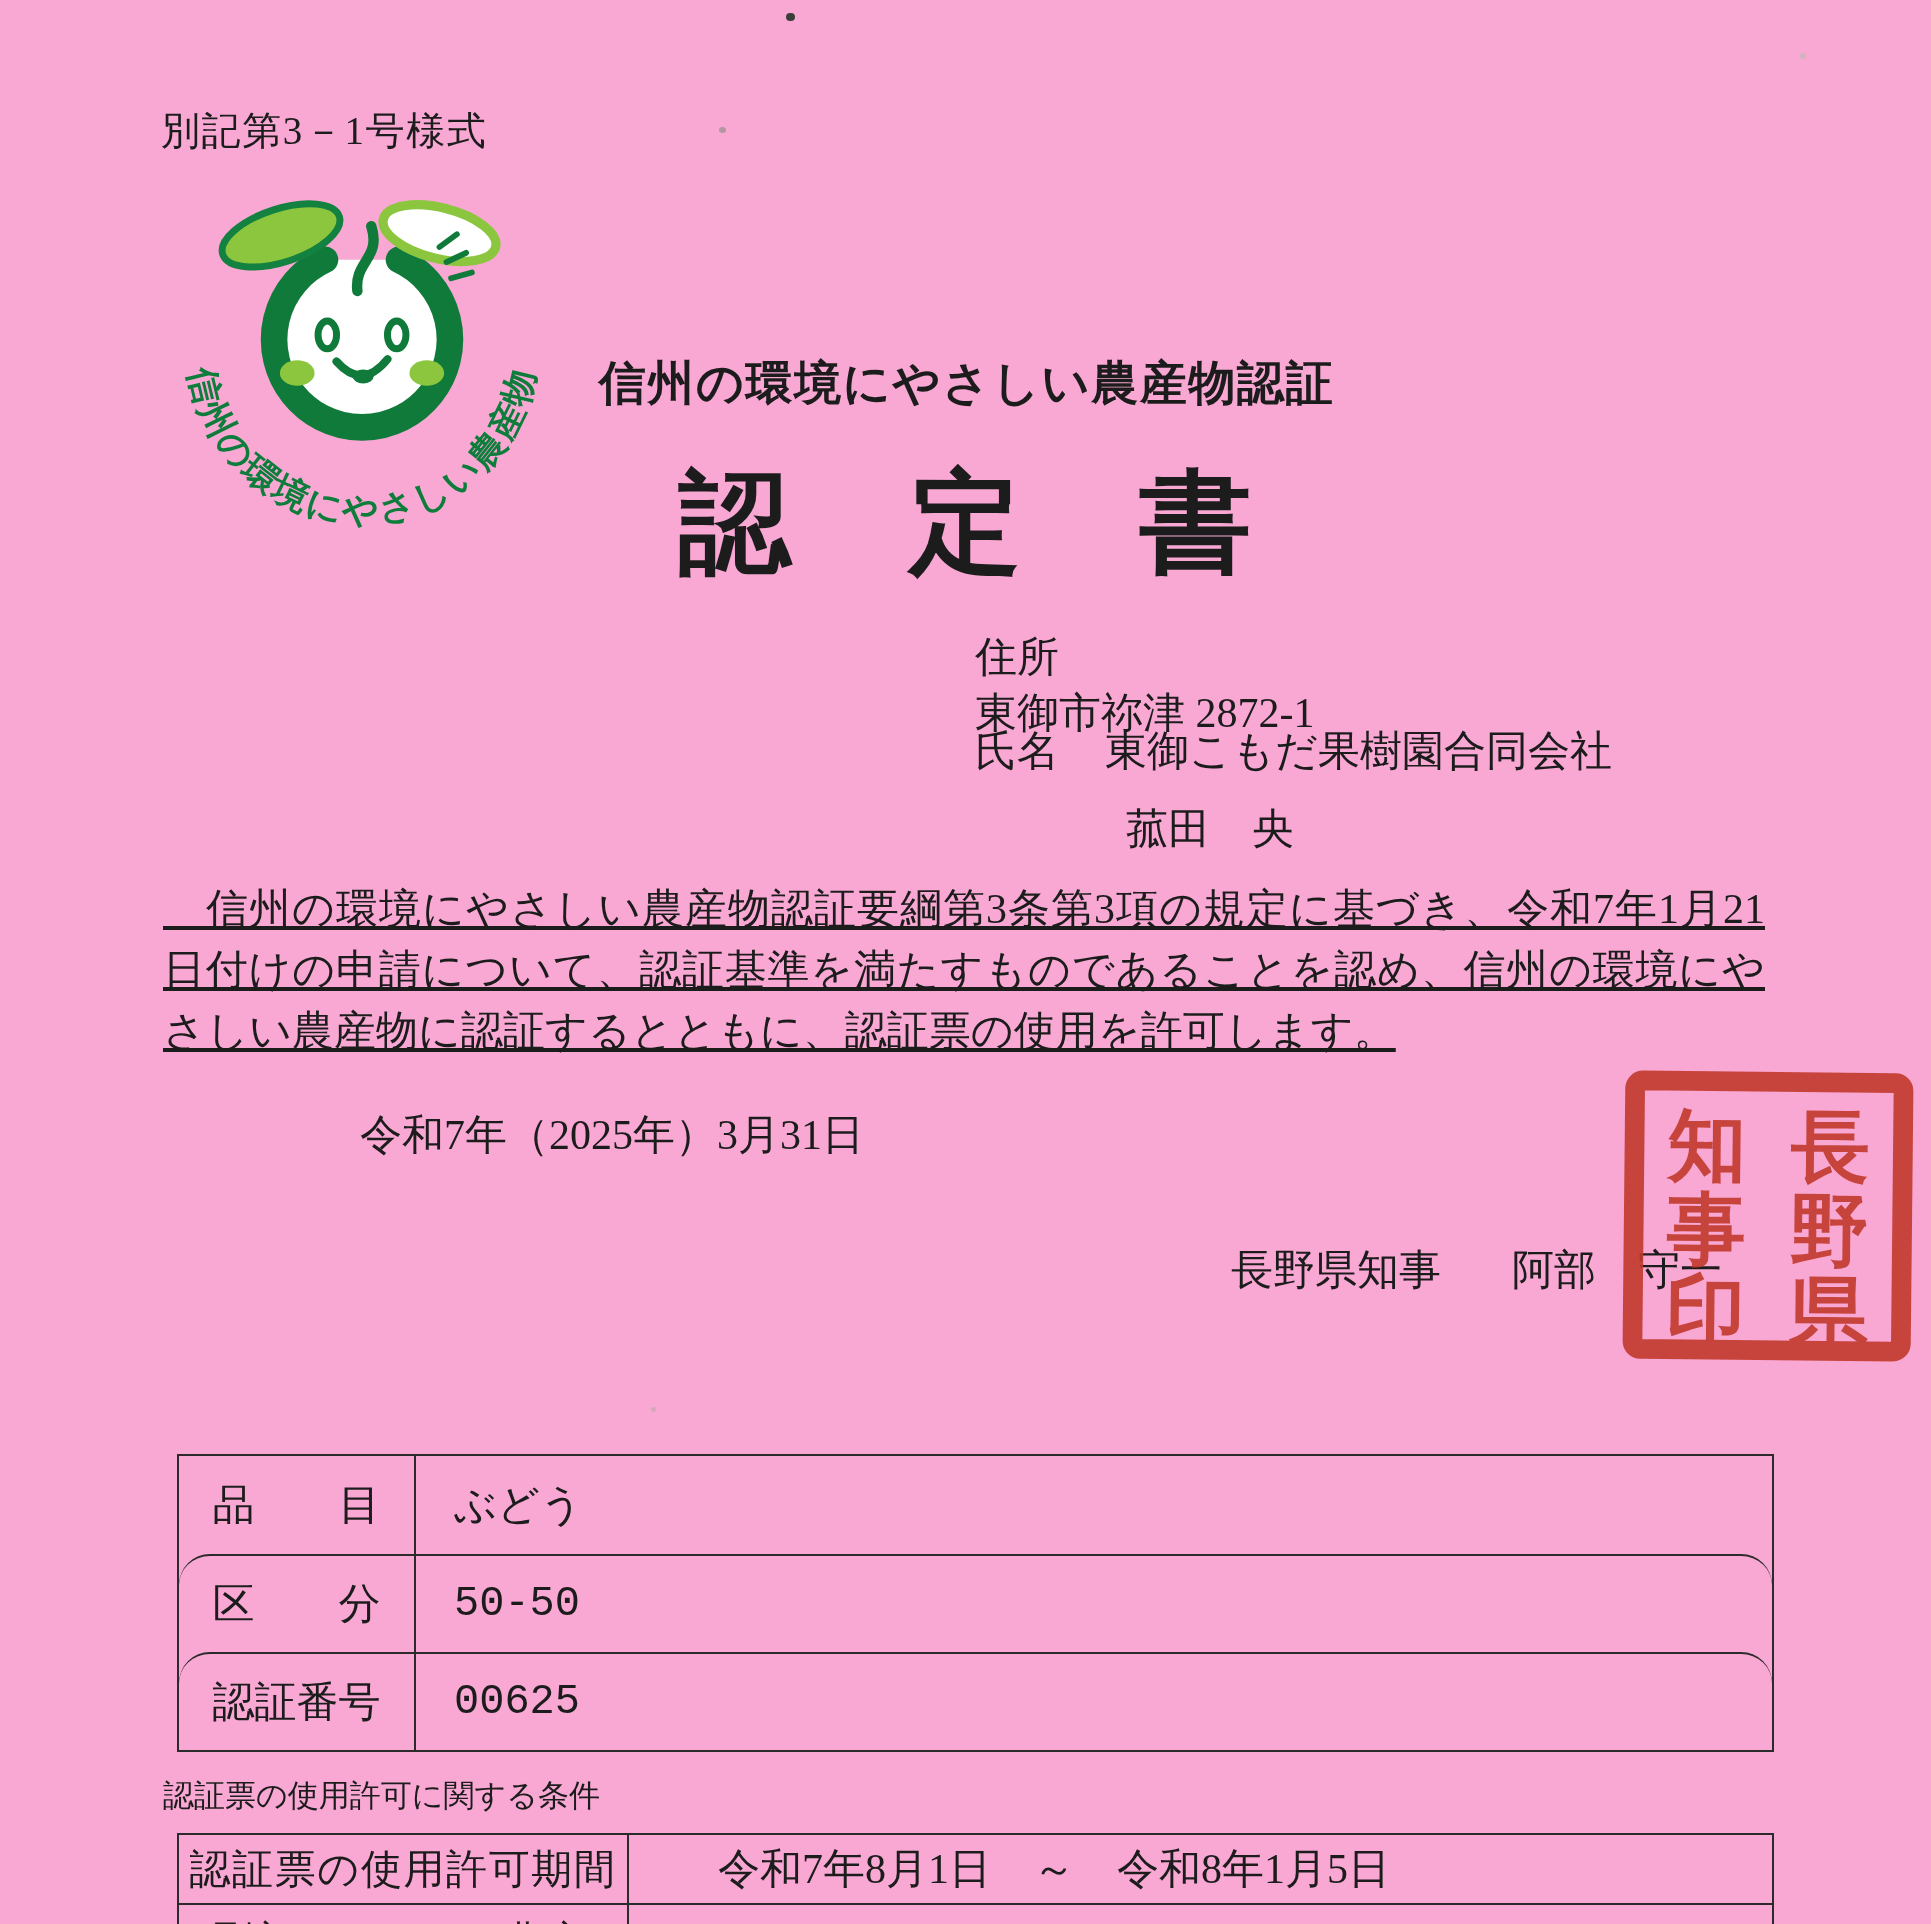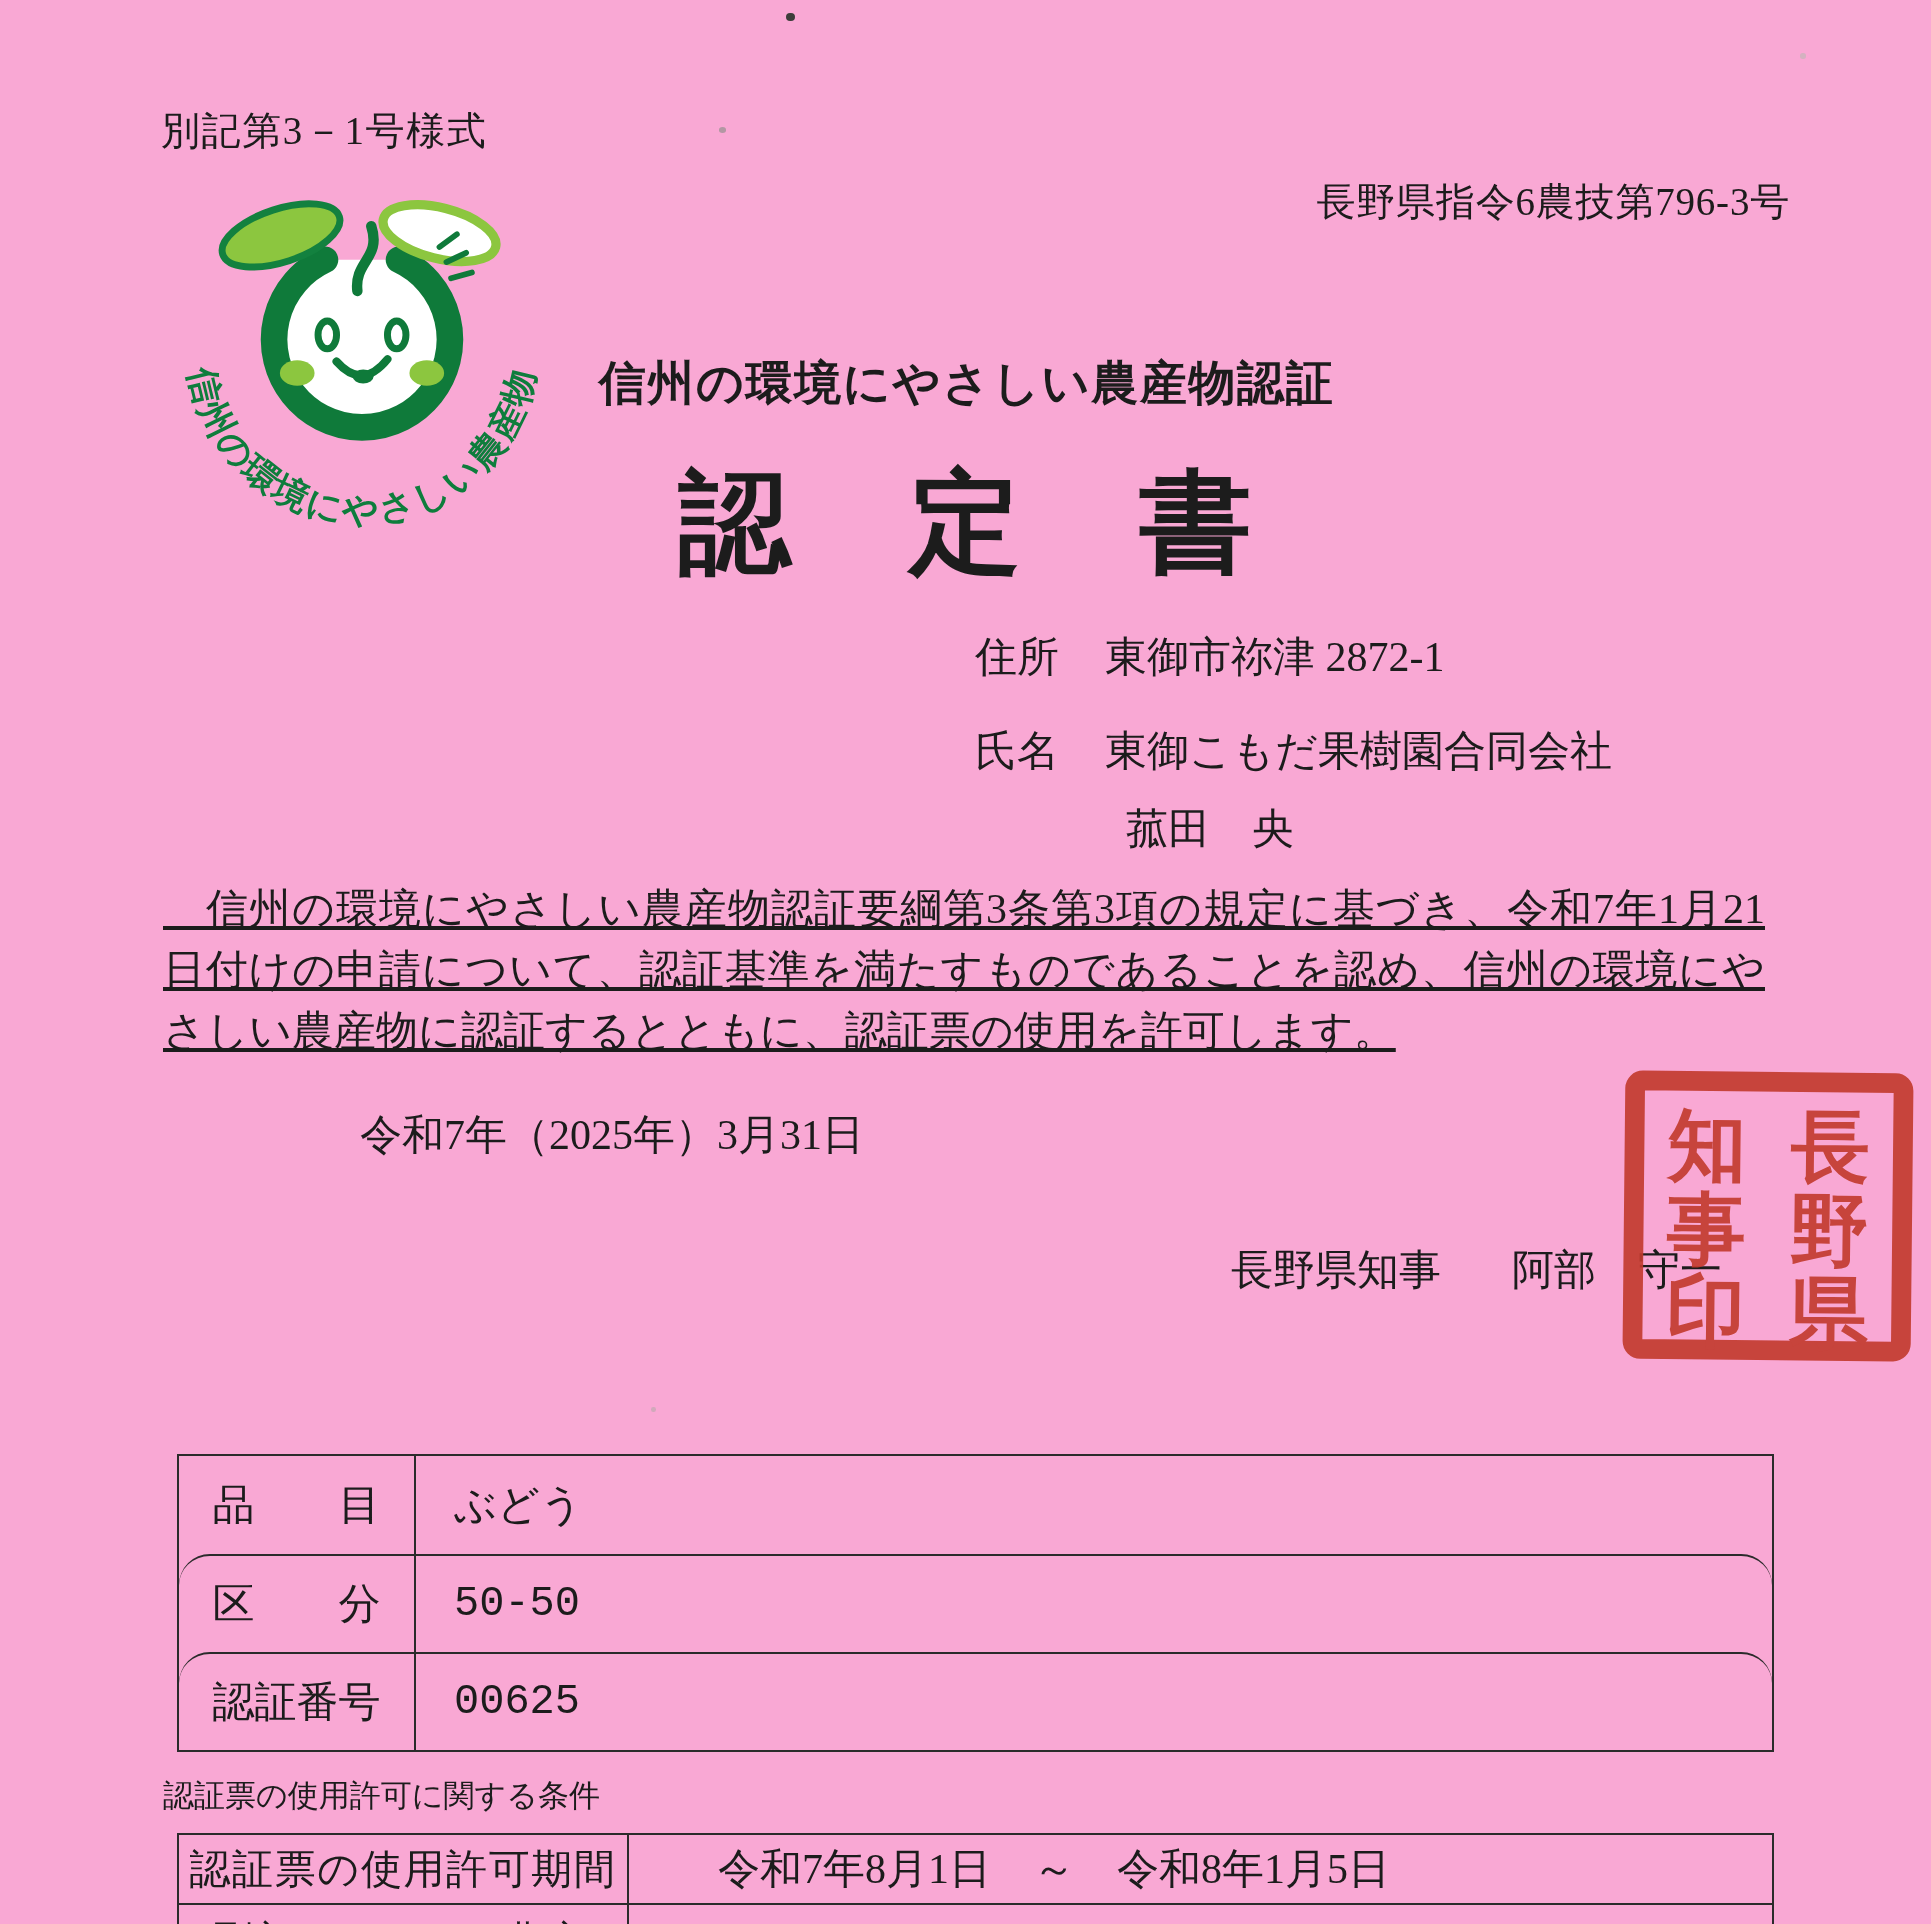--- a/index.html
+++ b/index.html
@@ -14,21 +14,21 @@
   .form-label { left:161px; top:104px; font-size:39px; letter-spacing:1.6px; }
   .doc-number { right:142px; top:175px; font-size:39px; letter-spacing:0.8px; }
 
   .logo-wrap { left:148px; top:173px; width:428px; height:421px; }
   .logo-wrap svg { width:100%; height:100%; }
 
   .title-block { left:487px; top:352px; width:959px; text-align:center; }
   .title-small { font-size:47px; font-weight:bold; letter-spacing:1.6px; }
   .title-large { margin-top:33px; font-size:112px; font-weight:bold; letter-spacing:3.1px; }
 
-  .addr-line { left:975px; top:629px; font-size:42px; display:flex; }
+  .addr-line { left:975px; top:629px; font-size:42px; display:flex;flex-direction:column; }
   .name-line { left:975px; top:723px; font-size:42px; display:flex; }
   .label-gap { display:inline-block; width:46px; }
   .person-line { left:1126px; top:777px; font-size:42px;margin-top:24px; }
 
   .body-par {
     left:163px; top:879px; width:1602px;
     font-size:42px; line-height:61px; text-align:justify;text-decoration:underline;
   }
 
   .date-line { left:360px; top:1107px; font-size:42px; }
@@ -83,21 +83,20 @@
 <body>
 
 <div class="page">
 
   <div class="speck speck1"></div>
   <div class="speck speck2"></div>
   <div class="speck speck3"></div>
   <div class="speck speck4"></div>
 
   <div class="abs form-label">別記第3－1号様式</div>
-  <div class="abs doc-number">長野県指令6農技第796-3号</div>
 
   <div class="abs logo-wrap">
     <svg viewBox="0 0 370 360">
 
       <path d="M 217 73 A 76 76 0 1 1 153 73" fill="#ffffff" stroke="#0f7a3a" stroke-width="23" stroke-linecap="round"></path>
 
       <path d="M 181 100 C 178 74 202 72 193 44" fill="none" stroke="#0f7a3a" stroke-width="9" stroke-linecap="round"></path>
 
       <g transform="rotate(-18 115 52)">
         <ellipse cx="115" cy="52" rx="53" ry="23" fill="#8cc63f" stroke="#13813f" stroke-width="6"></ellipse>

